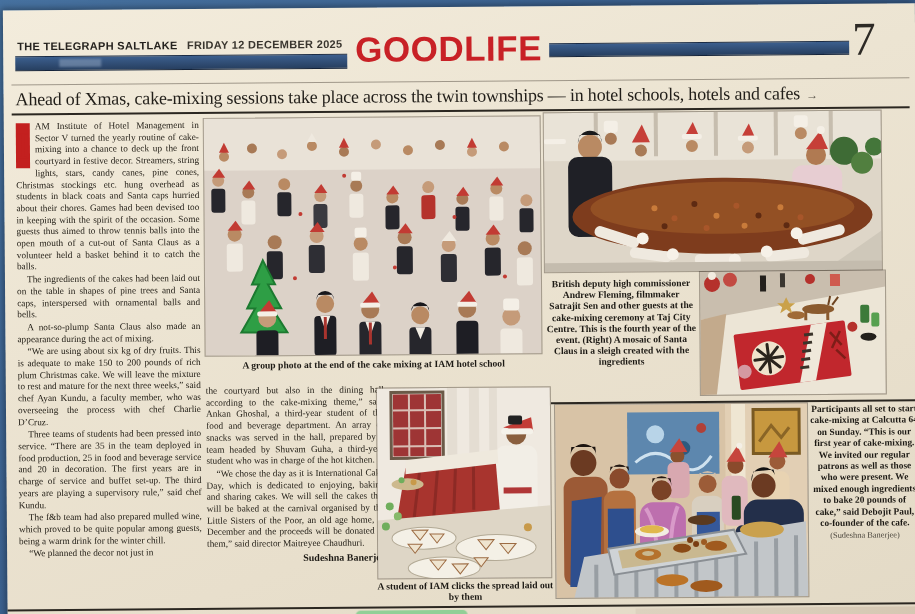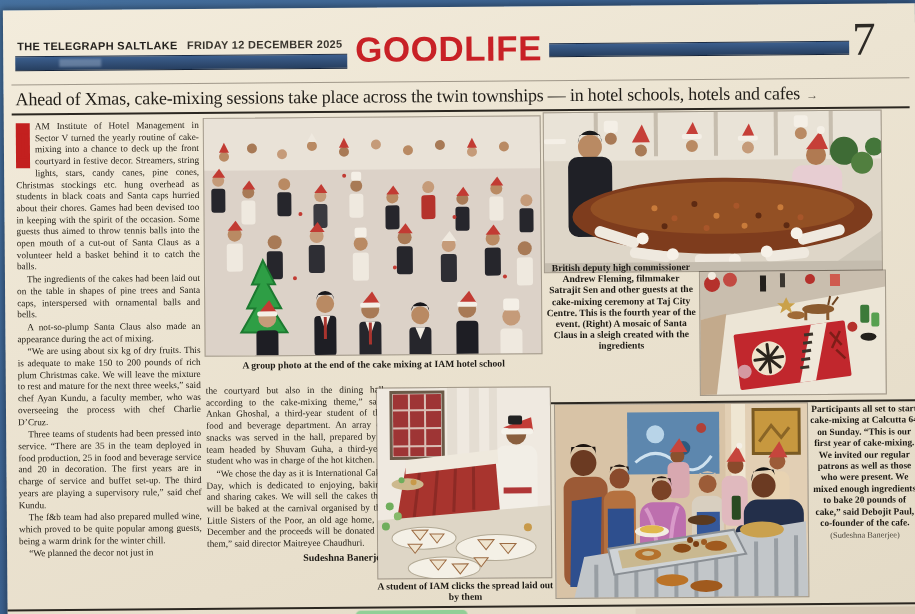--- a/index.html
+++ b/index.html
@@ -341,21 +341,21 @@
           <circle cx="98" cy="126" r="6"></circle>
           <circle cx="128" cy="142" r="6"></circle>
           <circle cx="252" cy="122" r="6"></circle>
           <circle cx="222" cy="140" r="6"></circle>
           <circle cx="190" cy="148" r="6"></circle>
         </g>
       <polygon points="280,159 337,120 337,159" fill="#cfc8ba"></polygon>
       <rect x="0" y="150" width="337" height="9" fill="#c4bcae"></rect>
     </svg>
   </div>
-  <div class="abs cap" style="left:541px;top:256px;width:150px;">British deputy high commissioner Andrew Fleming, filmmaker Satrajit Sen and other guests at the cake-mixing ceremony at Taj City Centre. This is the fourth year of the event. (Right) A mosaic of Santa Claus in a sleigh created with the ingredients</div>
+  <div class="abs cap" style="left:541px;top:272px;width:150px;">British deputy high commissioner Andrew Fleming, filmmaker Satrajit Sen and other guests at the cake-mixing ceremony at Taj City Centre. This is the fourth year of the event. (Right) A mosaic of Santa Claus in a sleigh created with the ingredients</div>
 
   <div class="abs photo" style="left:695px;top:267px;width:185px;height:123px;">
     <svg width="185" height="123" viewBox="0 0 185 123">
       <rect width="185" height="123" fill="#c9beae"></rect>
       <g>
           <circle cx="12" cy="12" r="8" fill="#b5312c"></circle>
           <circle cx="30" cy="8" r="7" fill="#c24a42"></circle>
           <circle cx="12" cy="4" r="4" fill="#f2ece0"></circle>
           <rect x="60" y="4" width="6" height="16" fill="#23201c"></rect>
           <rect x="80" y="2" width="5" height="14" fill="#3a3630"></rect>

